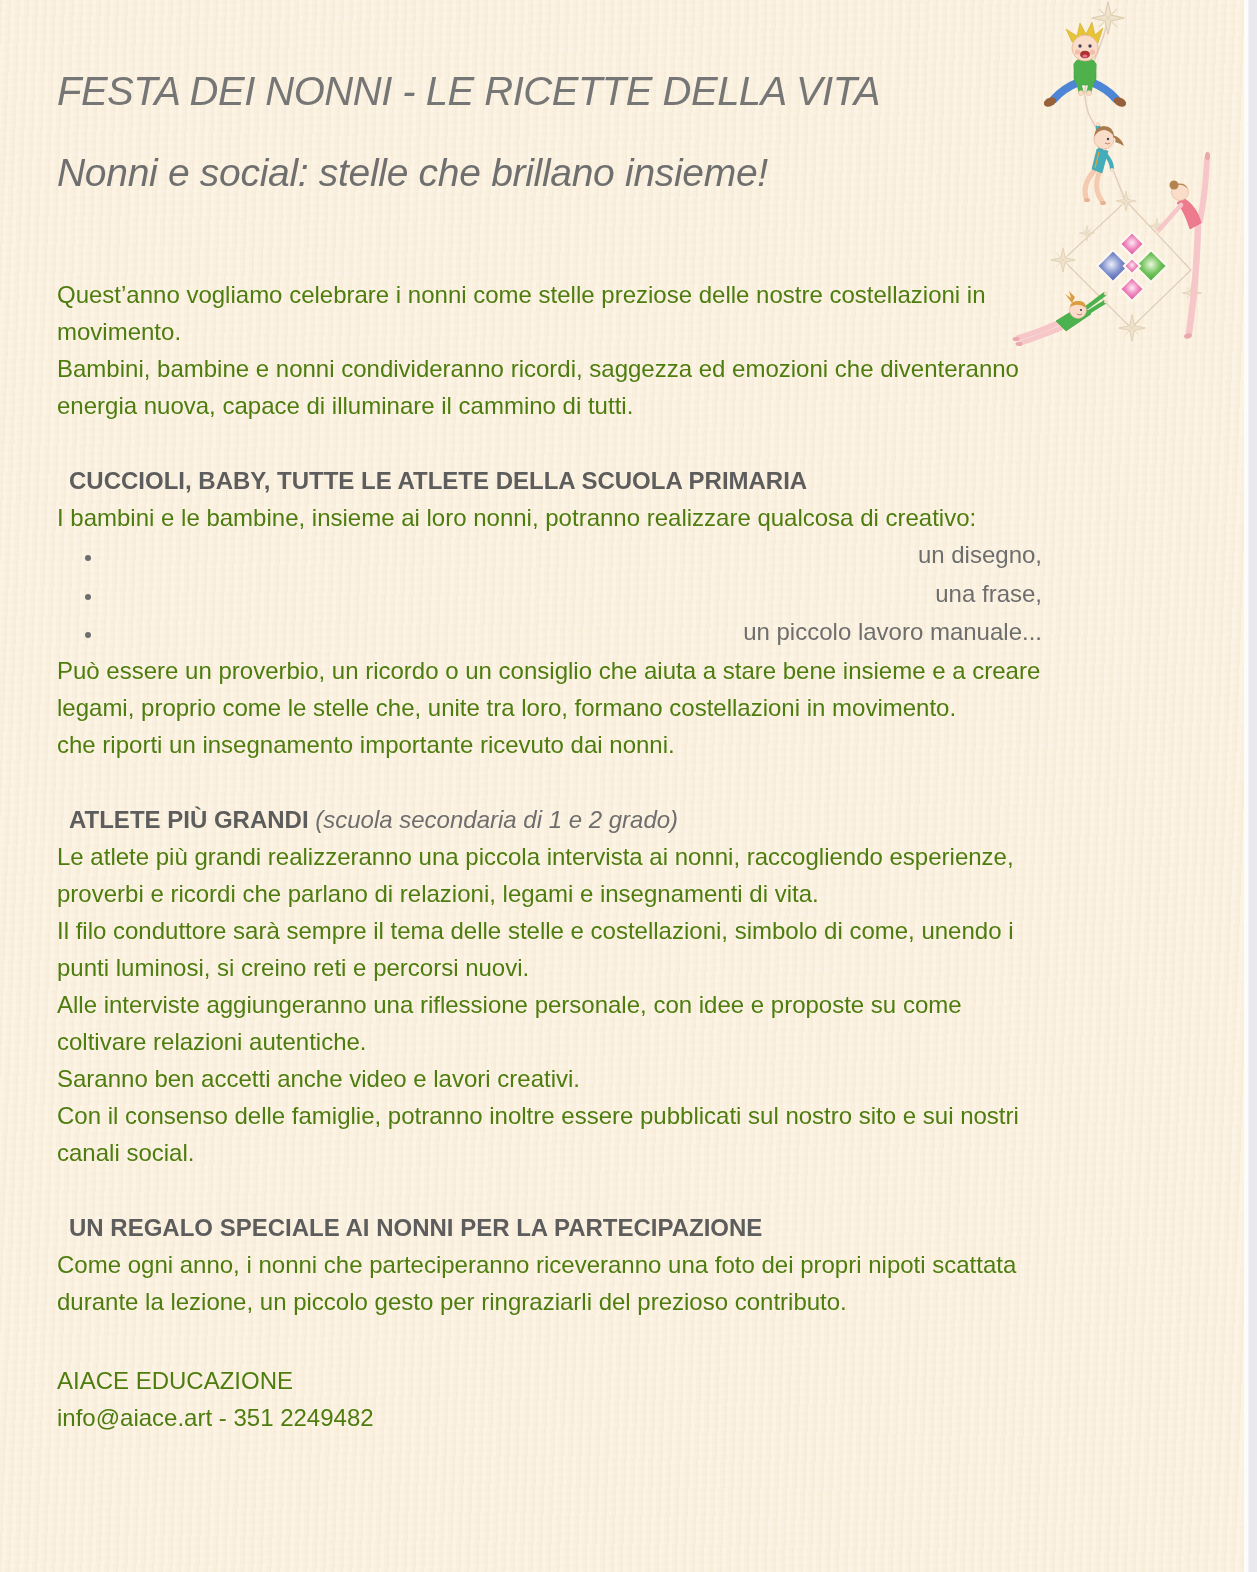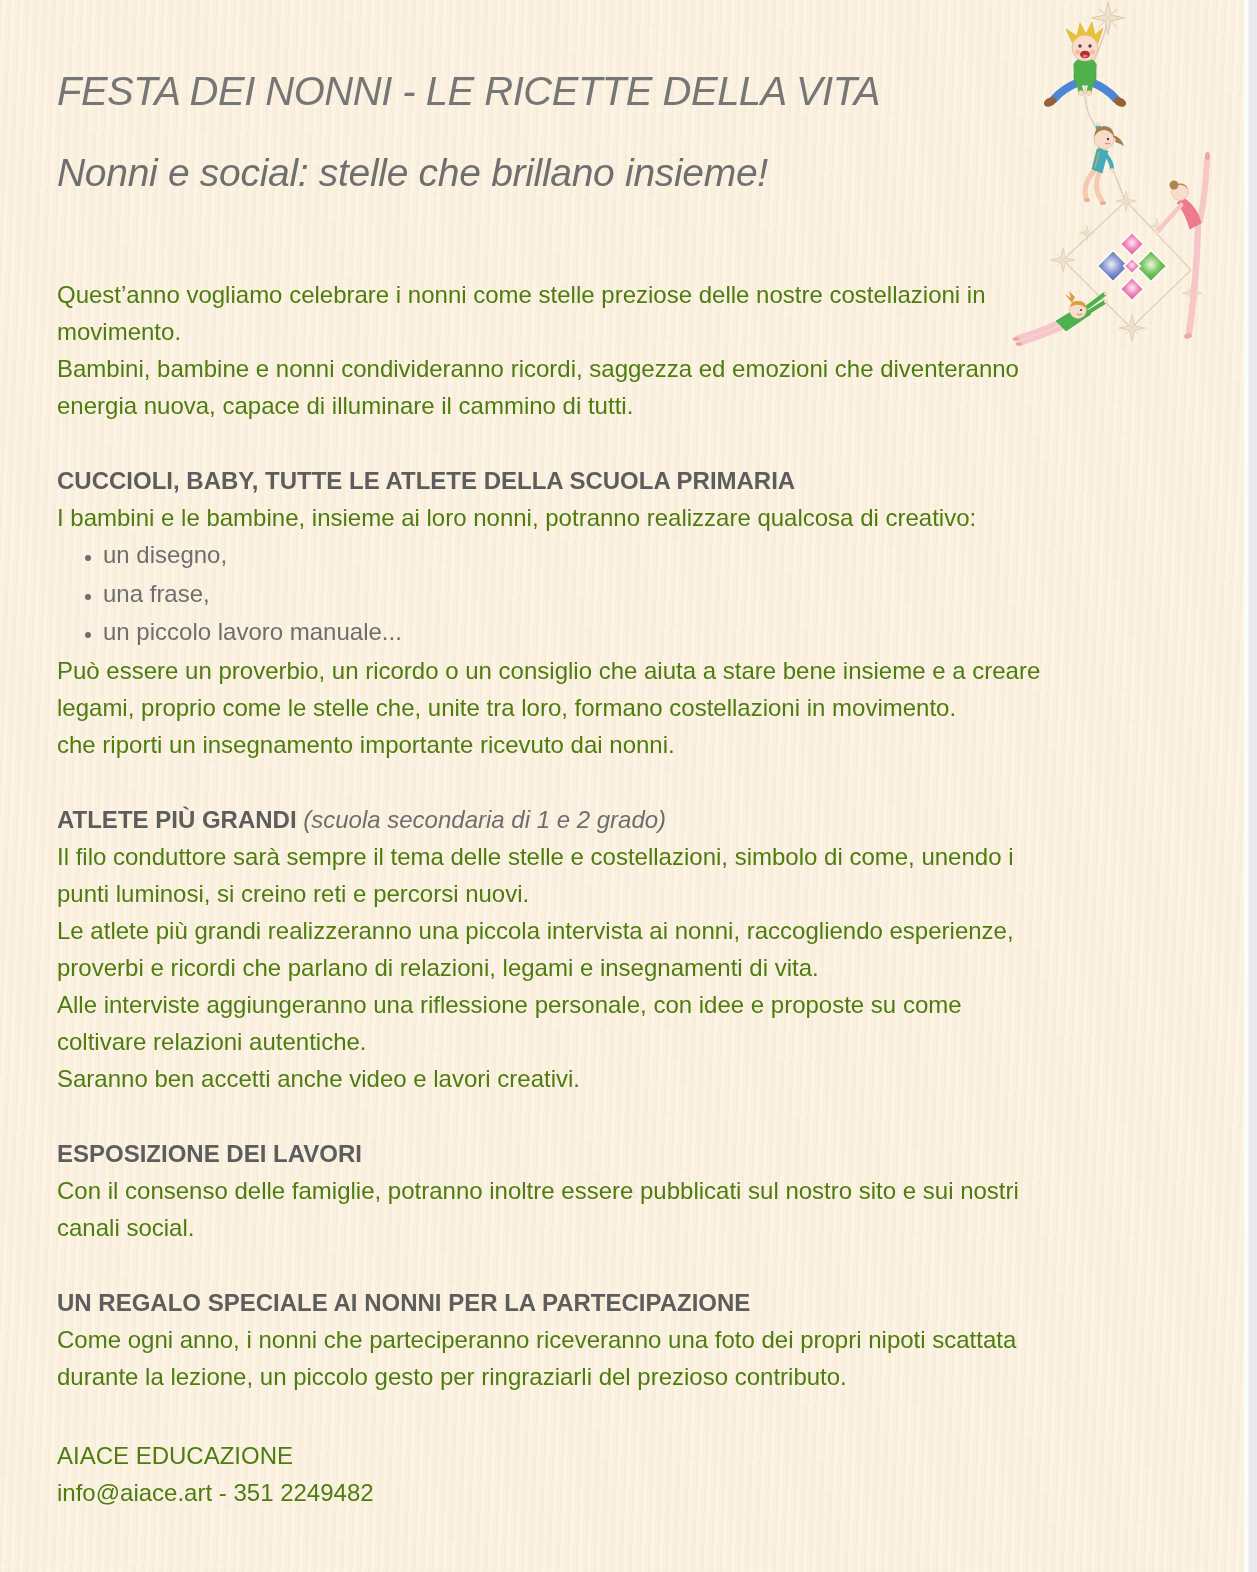--- a/index.html
+++ b/index.html
@@ -20,24 +20,24 @@
     font-size:40px;line-height:46px;letter-spacing:-0.5px;white-space:nowrap;
   }
   .subtitle{
     margin:36px 0 0;font-style:italic;font-weight:400;color:#6f6f6f;
     font-size:39px;line-height:46px;letter-spacing:-0.3px;white-space:nowrap;
   }
   .float-spacer{float:right;width:250px;height:78px;}
   p.body{margin:0;font-size:24px;line-height:37px;color:#4d7c0f;}
   p.intro-first{margin-top:80px;}
   h3.sec{
-    margin:38px 0 0;font-size:24px;line-height:37px;font-weight:700;color:#5d5d5d;
+    margin:38px 12px 0;font-size:24px;line-height:37px;font-weight:700;color:#5d5d5d;
   }
   h3.sec .note{font-weight:400;color:#6e6e6e;font-style:italic;}
-  ul.opts{margin:0;padding:0 0 0 46px;list-style:disc outside;}
+  ul.opts{margin:0;padding:0 0 0 46px;list-style:disc outside;text-align:right;}
   ul.opts li{font-size:24px;line-height:38.5px;color:#6e6e6e;}
   ul.opts li::marker{color:#6e6e6e;font-size:19px;}
   .footer{margin-top:42px;}
   .illustration{position:absolute;left:995px;top:2px;width:258px;height:350px;}
   .edge-strip{
     position:absolute;top:0;right:0;width:13px;height:1572px;
     background:linear-gradient(to right,#fdfcf8 0 4px,#e9e9ee 5px 13px);
   }
 </style>
 </head>
@@ -172,26 +172,25 @@
   <p class="body">I bambini e le bambine, insieme ai loro nonni, potranno realizzare qualcosa di creativo:</p>
   <ul class="opts">
     <li>un disegno,</li>
     <li>una frase,</li>
     <li>un piccolo lavoro manuale...</li>
   </ul>
   <p class="body">Può essere un proverbio, un ricordo o un consiglio che aiuta a stare bene insieme e a creare legami, proprio come le stelle che, unite tra loro, formano costellazioni in movimento.</p>
   <p class="body">che riporti un insegnamento importante ricevuto dai nonni.</p>
 
   <h3 class="sec"><span>ATLETE PIÙ GRANDI</span><span class="note"> (scuola secondaria di 1 e 2 grado)</span></h3>
+  <p class="body">Le atlete più grandi realizzeranno una piccola intervista ai nonni, raccogliendo esperienze, proverbi e ricordi che parlano di relazioni, legami e insegnamenti di vita.</p>
   <p class="body">Il filo conduttore sarà sempre il tema delle stelle e costellazioni, simbolo di come, unendo i punti luminosi, si creino reti e percorsi nuovi.</p>
-  <p class="body">Le atlete più grandi realizzeranno una piccola intervista ai nonni, raccogliendo esperienze, proverbi e ricordi che parlano di relazioni, legami e insegnamenti di vita.</p>
   <p class="body">Alle interviste aggiungeranno una riflessione personale, con idee e proposte su come coltivare relazioni autentiche.</p>
   <p class="body">Saranno ben accetti anche video e lavori creativi.</p>
 
-  <h3 class="sec">ESPOSIZIONE DEI LAVORI</h3>
   <p class="body">Con il consenso delle famiglie, potranno inoltre essere pubblicati sul nostro sito e sui nostri canali social.</p>
 
   <h3 class="sec">UN REGALO SPECIALE AI NONNI PER LA PARTECIPAZIONE</h3>
   <p class="body">Come ogni anno, i nonni che parteciperanno riceveranno una foto dei propri nipoti scattata durante la lezione, un piccolo gesto per ringraziarli del prezioso contributo.</p>
 
   <div class="footer">
     <p class="body">AIACE EDUCAZIONE</p>
     <p class="body">info@aiace.art - 351 2249482</p>
   </div>
 </div>

